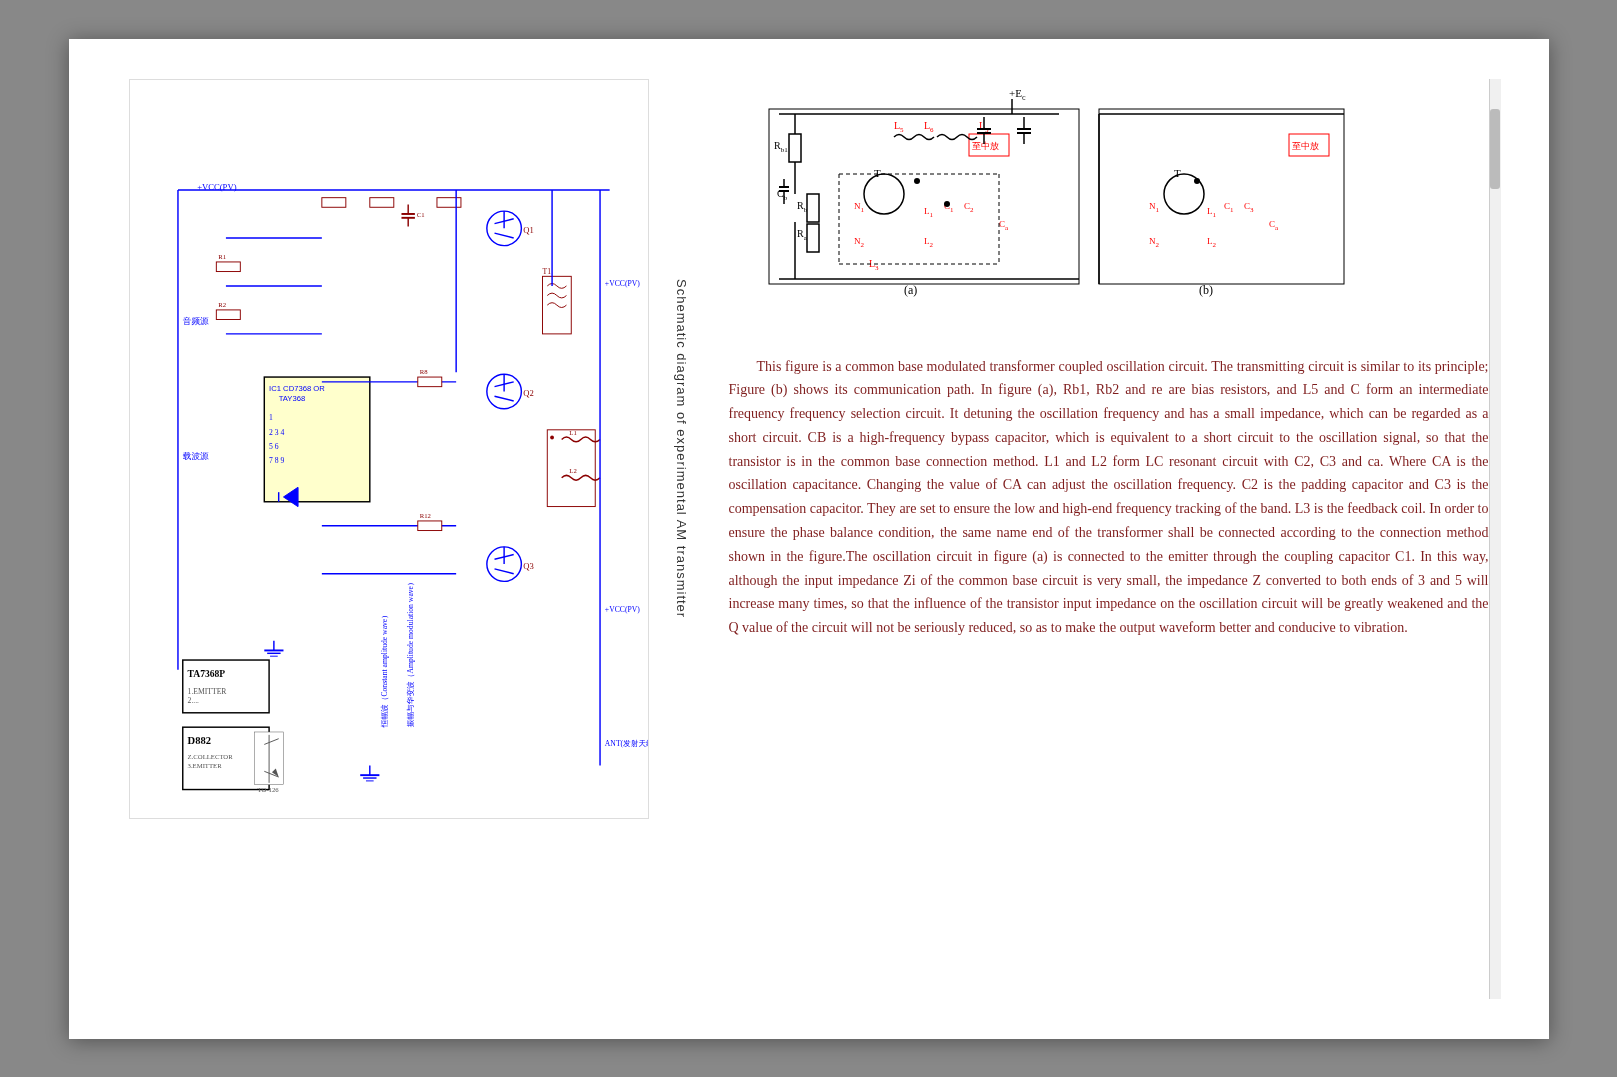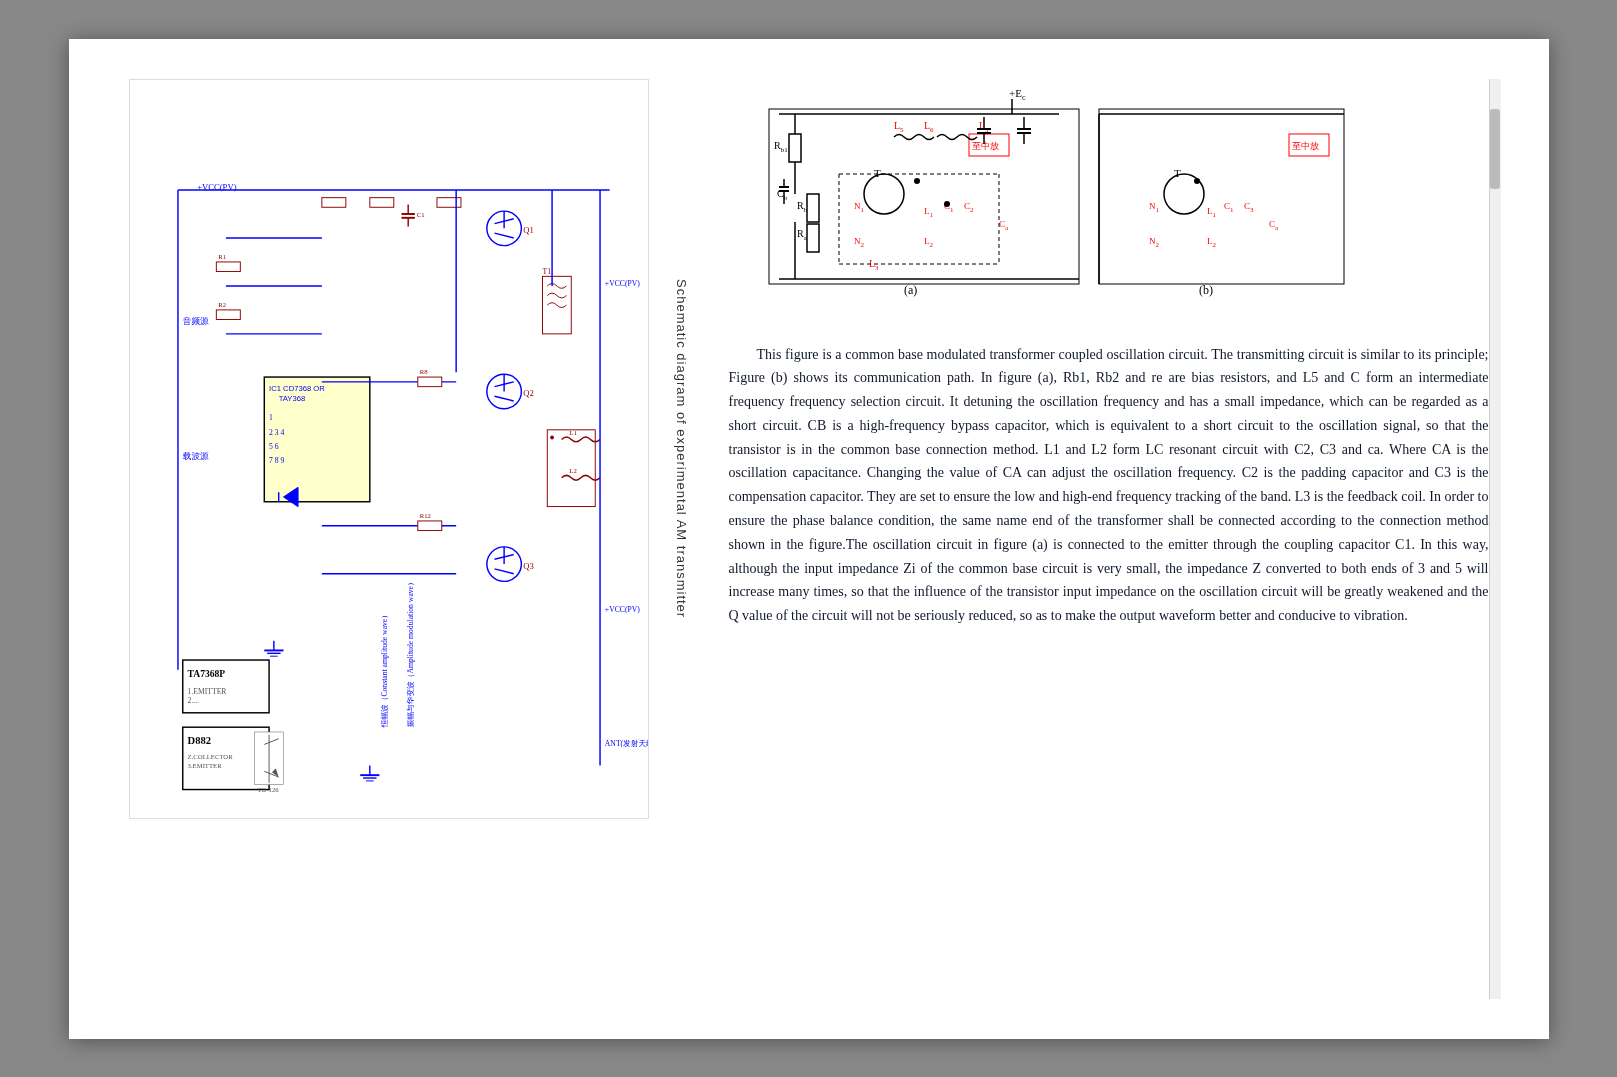--- a/index.html
+++ b/index.html
@@ -23,26 +23,26 @@
     .left-panel {
       flex: 0 0 560px;
       display: flex;
       flex-direction: column;
       align-items: center;
     }
     .right-panel {
       flex: 1;
       display: flex;
       flex-direction: column;
-      gap: 24px;
+      gap: 36px;
     }
     .text-content {
       font-size: 14px;
       line-height: 1.7;
-      color: #0f172a;
+      color: #7f1d1d;
       text-align: justify;
       font-family: 'Times New Roman', Times, serif;
     }
     .text-content p {
       text-indent: 2em;
       margin-bottom: 0;
     }
   </style>
 </head>
 <body>

